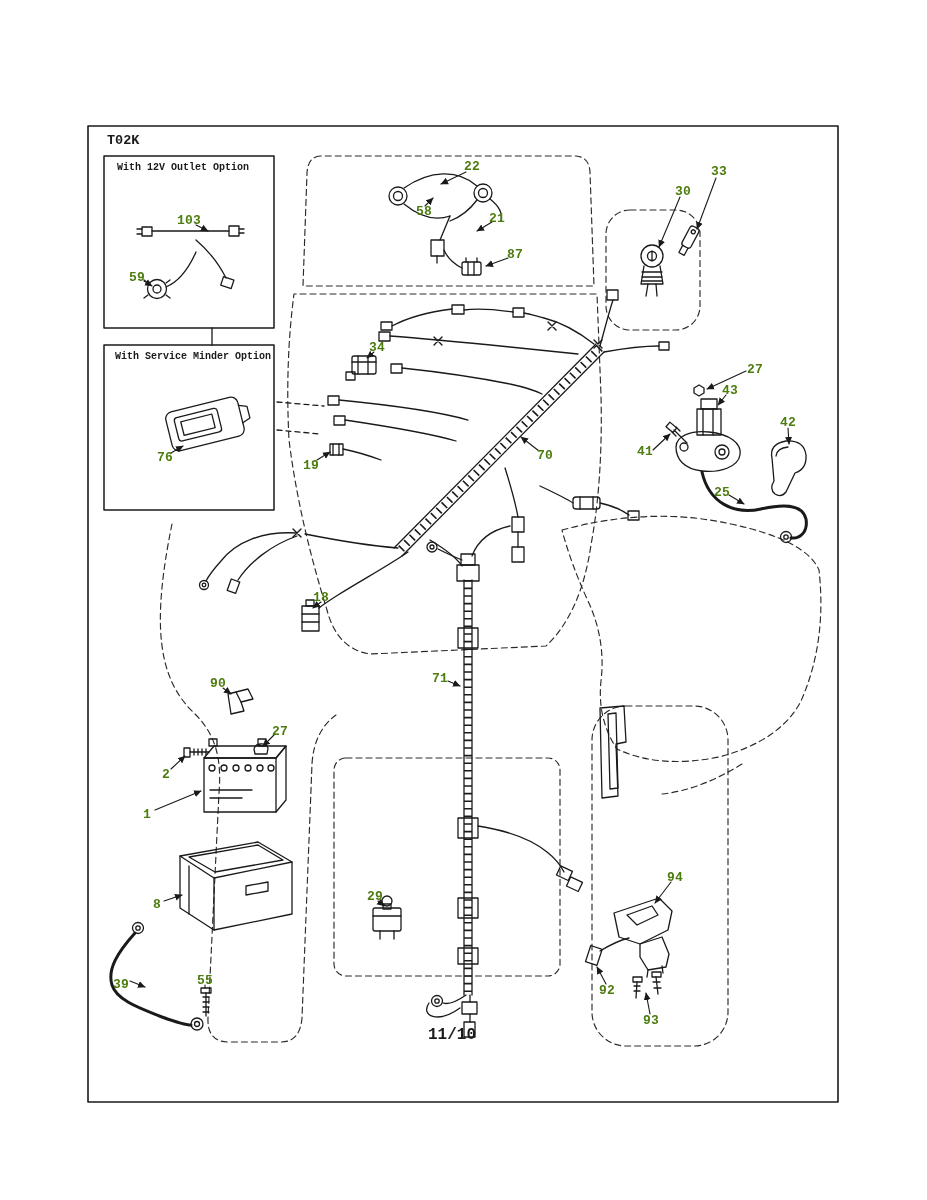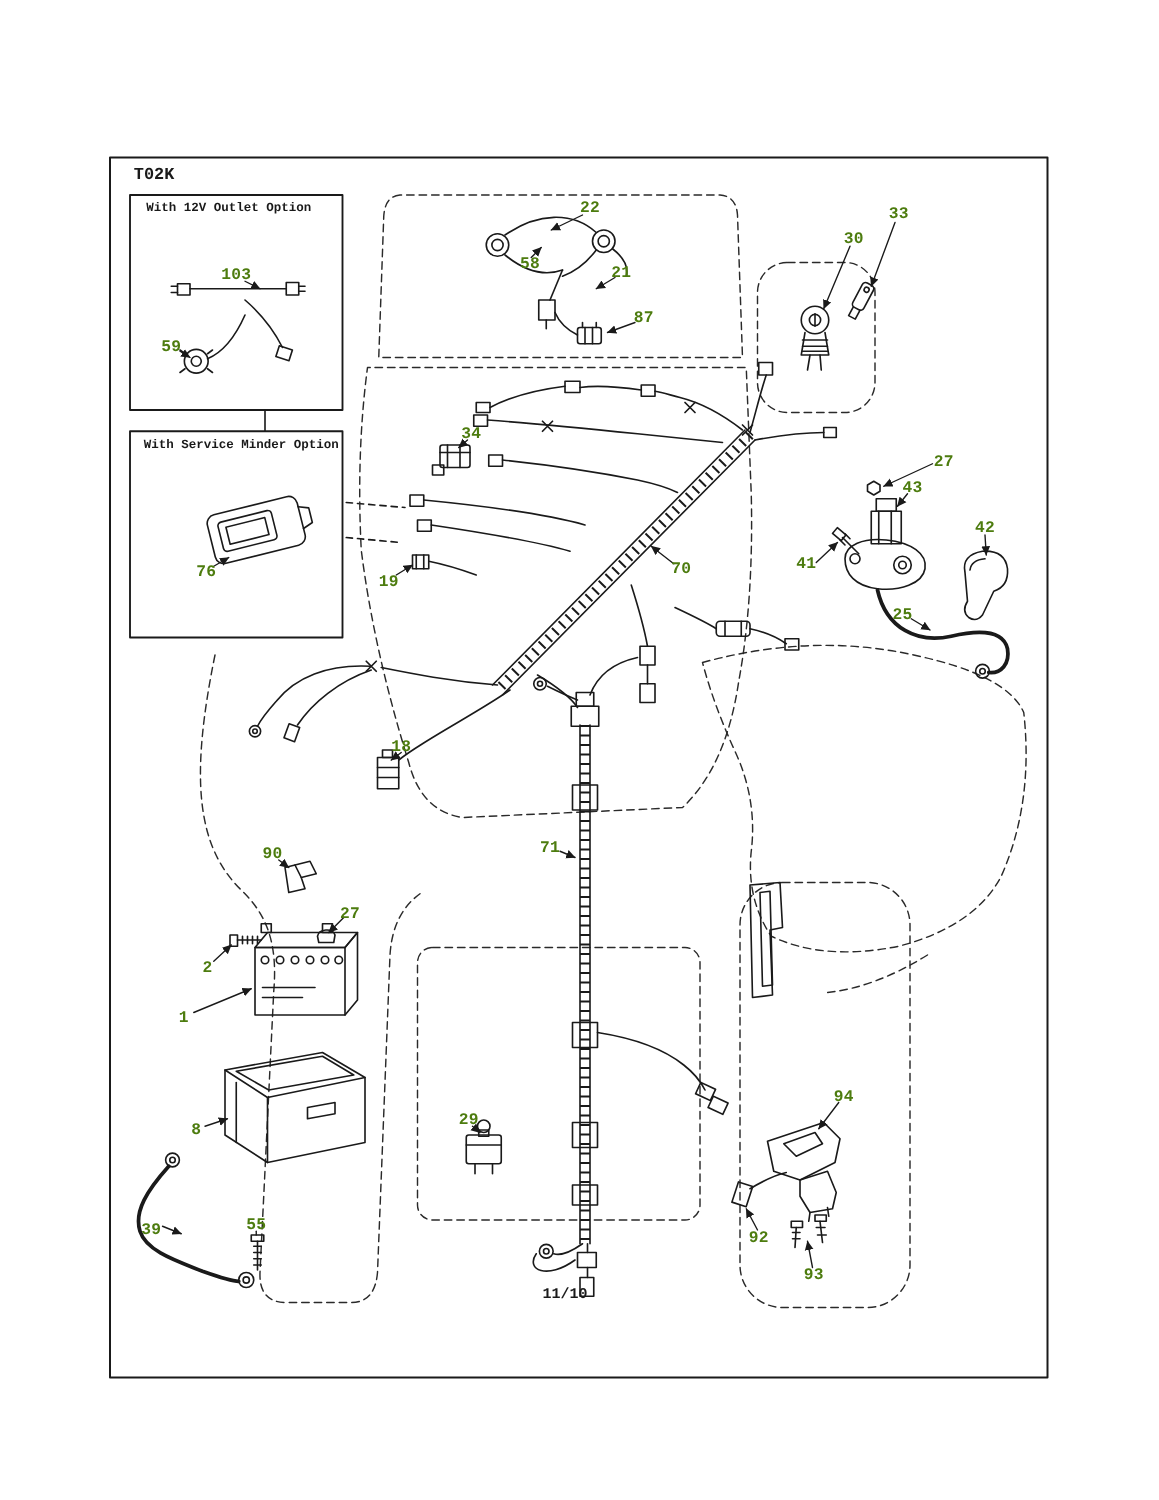--- a/index.html
+++ b/index.html
@@ -32,21 +32,21 @@
   .inset-title{
     position:absolute;
     font-size:10px;
     font-weight:700;
     white-space:nowrap;
     z-index:2;
   }
   .footer-label{
     position:absolute;
     transform:translate(-50%,-50%);
-    font-size:12px;
+    font-size:16px;
     font-weight:700;
     z-index:2;
   }
 </style>
 </head>
 <body>
 
 <div class="page">
 
   <svg width="927" height="1200" viewBox="0 0 927 1200">

